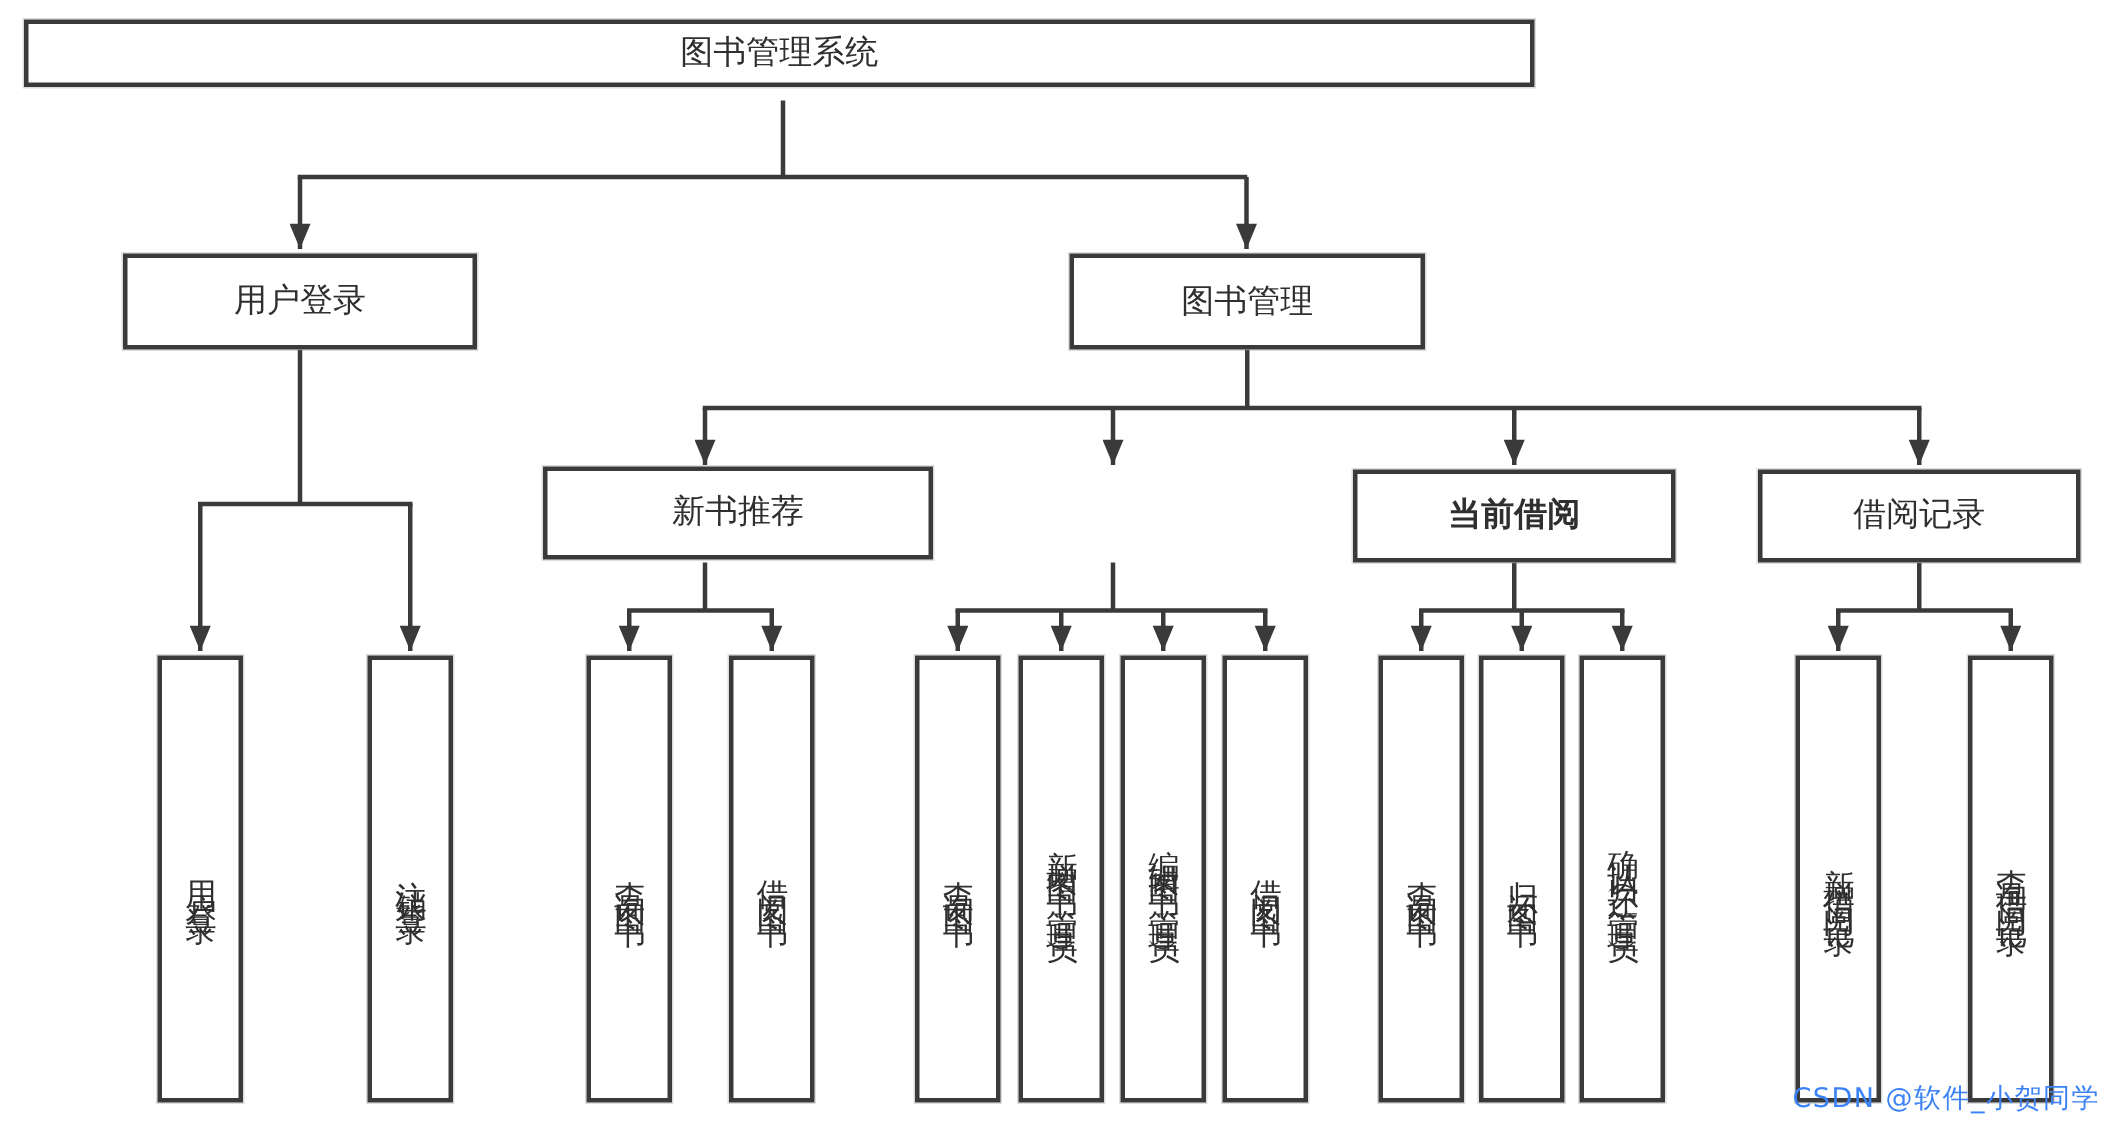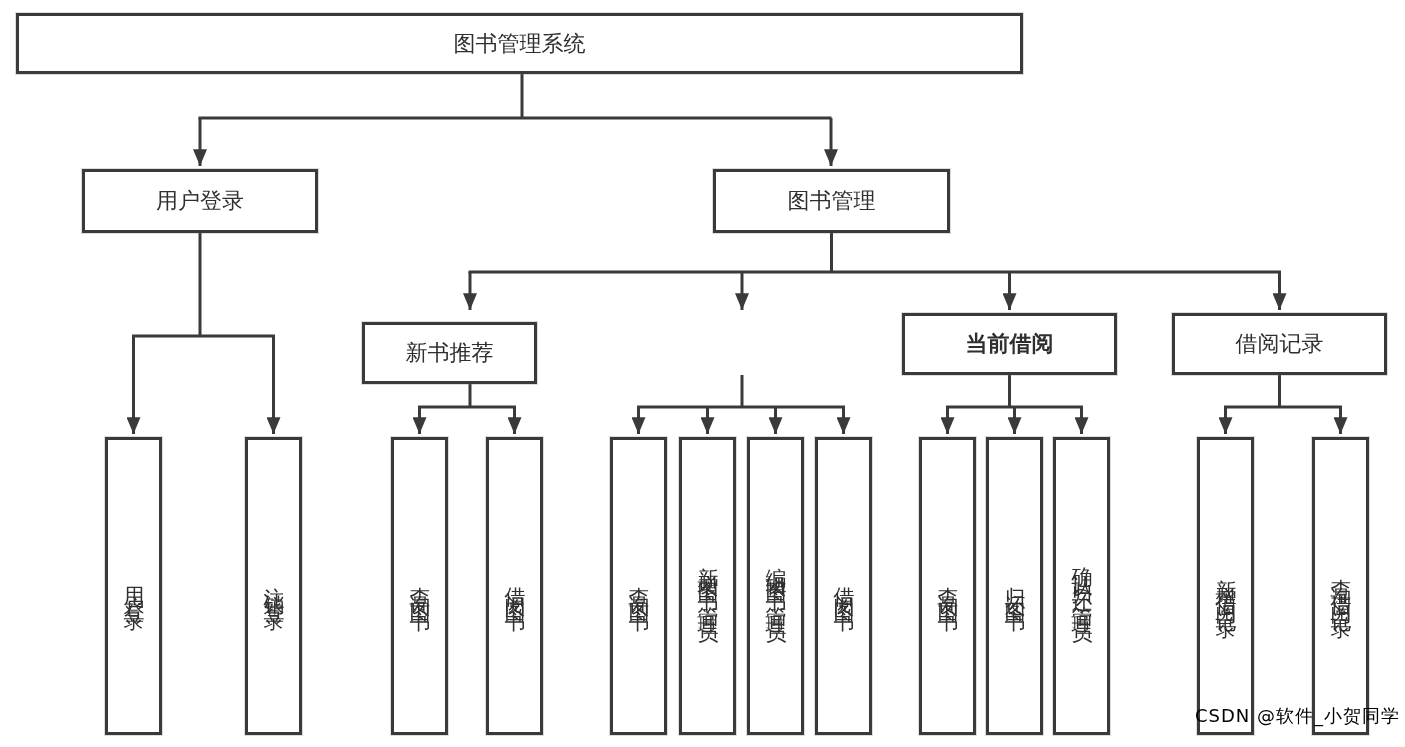--- a/index.html
+++ b/index.html
@@ -37,46 +37,46 @@
   .leaf {
     writing-mode: vertical-rl;
     text-orientation: mixed;
     letter-spacing: 8px;
     font-size: 21px;
     top: 437px;
     width: 57px;
     height: 298px;
   }
   
-  #n-root      { left: 16px;   top: 13px;  width: 1007px; height: 61px; }
+  #n-root      { left: 16px;   top: 13px;  width: 1007px; height: 45px; }
   #n-login     { left: 82px;   top: 169px; width: 236px;  height: 64px; }
   #n-mgmt      { left: 713px;  top: 169px; width: 237px;  height: 64px; font-family: Liberation Serif, serif; }
-  #n-recommend { left: 362px;  top: 322px; width: 175px;  height: 62px; }
+  #n-recommend { left: 362px;  top: 311px; width: 260px;  height: 62px; }
   #n-borrow    { left: 634px;  top: 313px; width: 216px;  height: 62px; }
   #n-current   { left: 902px;  top: 313px; width: 215px;  height: 62px; font-weight: bold; }
   #n-records   { left: 1172px; top: 313px; width: 215px;  height: 62px; }
   #l-1a { left: 105px;  }
   #l-1b { left: 245px;  }
   #l-2a { left: 391px;  }
   #l-2b { left: 486px;  }
   #l-3a { left: 610px;  }
   #l-3b { left: 679px;  }
   #l-3c { left: 747px;  }
   #l-3d { left: 815px;  }
   #l-4a { left: 919px;  }
   #l-4b { left: 986px;  }
   #l-4c { left: 1053px; }
   #l-5a { left: 1197px; }
   #l-5b { left: 1312px; }
   .watermark {
     position: absolute;
     right: 5px;
-    bottom: 19px;
+    bottom: 3px;
     font-size: 18px;
-    color: #000000;
+    color: #3b82f6;
     letter-spacing: 1px;
     white-space: nowrap;
     text-align: center;
   }
 </style>
 </head>
 <body>
 
 <div class="stage">
 

